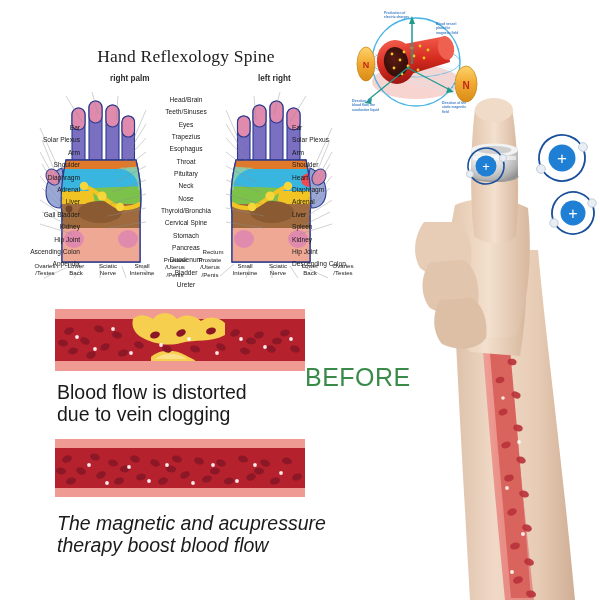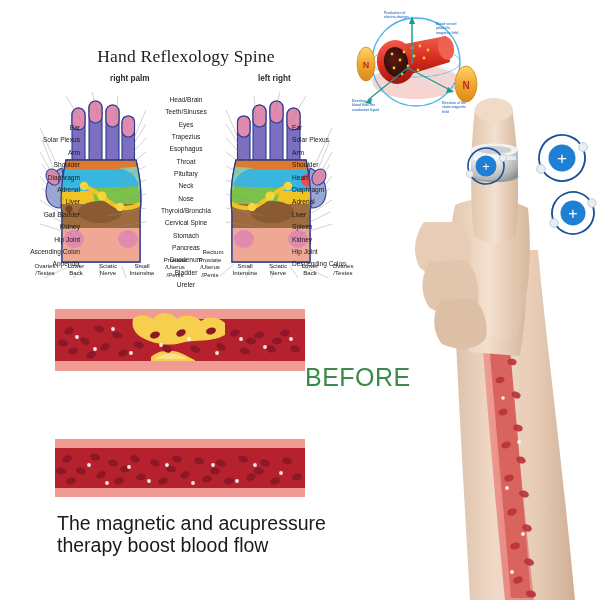--- a/index.html
+++ b/index.html
@@ -528,20 +528,22 @@
         <circle cx="106" cy="36" r="1.9"></circle>
           <circle cx="134" cy="30" r="1.9"></circle>
         <circle cx="162" cy="44" r="1.9"></circle>
           <circle cx="186" cy="30" r="1.9"></circle>
         <circle cx="210" cy="38" r="1.9"></circle>
           <circle cx="236" cy="30" r="1.9"></circle>
       </g>
     </svg>
 
     <div class="ba-label" style="left:305px;top:76px;">BEFORE</div>
+    <div class="ba-cap" style="left:57px;top:95px;">Blood flow is distorted
+due to vein clogging</div>
 
     <svg class="vessel" style="left:55px;top:152px;" width="250" height="58" viewBox="0 0 250 58">
       <rect x="0" y="0" width="250" height="58" fill="#ef9a92"></rect>
       <rect x="0" y="9" width="250" height="40" fill="#b5222e"></rect>
       <g fill="#8c1726">
         <ellipse cx="12" cy="20" rx="5" ry="3.4" transform="rotate(-20 12 20)"></ellipse>
         <ellipse cx="26" cy="32" rx="5" ry="3.4" transform="rotate(22 26 32)"></ellipse>
         <ellipse cx="16" cy="42" rx="5" ry="3.4" transform="rotate(-14 16 42)"></ellipse>
         <ellipse cx="40" cy="18" rx="5" ry="3.4" transform="rotate(16 40 18)"></ellipse>
         <ellipse cx="46" cy="36" rx="5" ry="3.4" transform="rotate(-26 46 36)"></ellipse>
@@ -576,17 +578,17 @@
           <circle cx="94" cy="42" r="1.9"></circle>
         <circle cx="112" cy="26" r="1.9"></circle>
           <circle cx="138" cy="44" r="1.9"></circle>
         <circle cx="158" cy="26" r="1.9"></circle>
           <circle cx="182" cy="42" r="1.9"></circle>
         <circle cx="200" cy="26" r="1.9"></circle>
           <circle cx="226" cy="34" r="1.9"></circle>
       </g>
     </svg>
 
-    <div class="ba-cap" style="left:57px;top:226px;">The magnetic and acupressure
+    <div class="ba-cap" style="left:57px;top:226px;font-style:italic;">The magnetic and acupressure
 therapy boost blood flow</div>
   </div>
 
 </div>
 
 </body></html>

